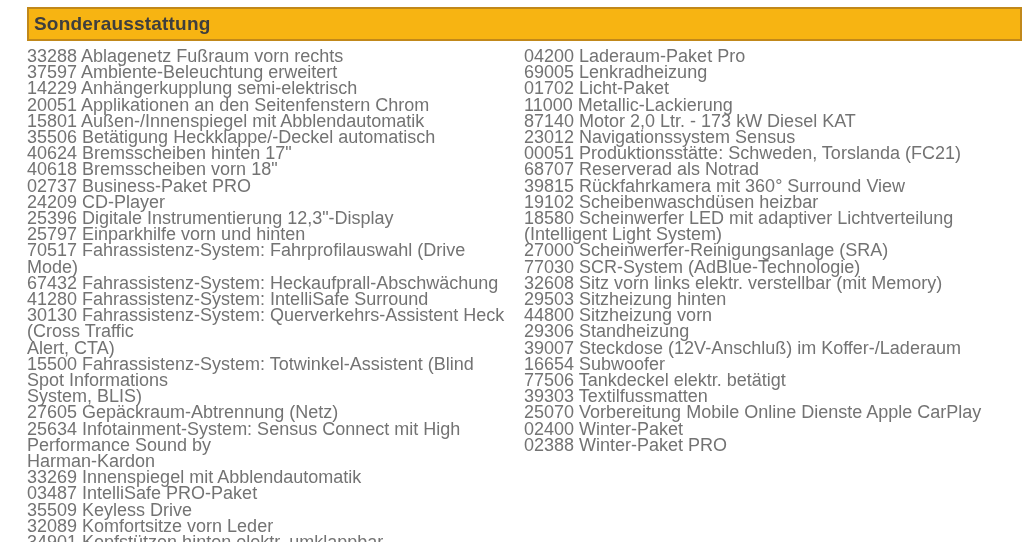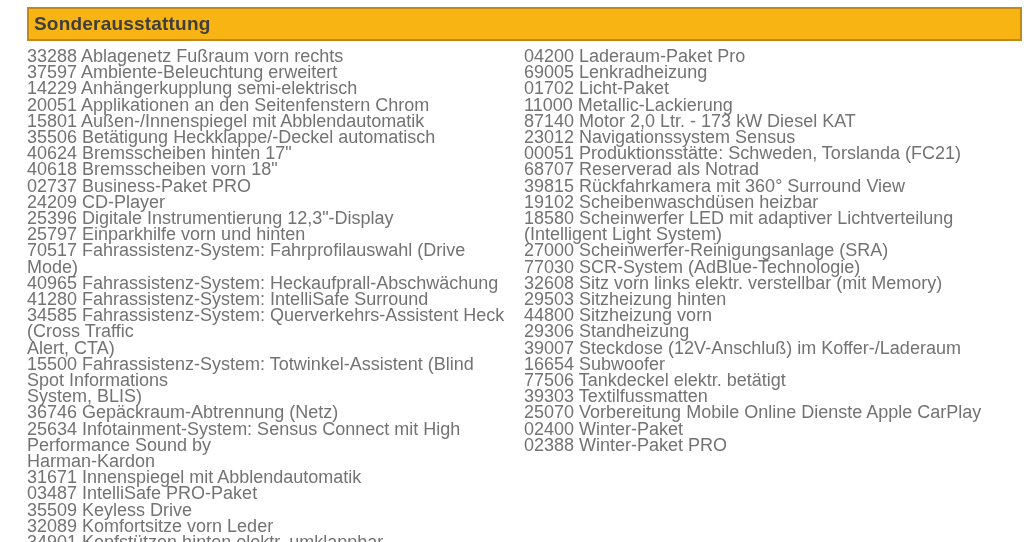--- a/index.html
+++ b/index.html
@@ -73,30 +73,30 @@
         <div class="item">20051 Applikationen an den Seitenfenstern Chrom</div>
         <div class="item">15801 Außen-/Innenspiegel mit Abblendautomatik</div>
         <div class="item">35506 Betätigung Heckklappe/-Deckel automatisch</div>
         <div class="item">40624 Bremsscheiben hinten 17"</div>
         <div class="item">40618 Bremsscheiben vorn 18"</div>
         <div class="item">02737 Business-Paket PRO</div>
         <div class="item">24209 CD-Player</div>
         <div class="item">25396 Digitale Instrumentierung 12,3"-Display</div>
         <div class="item">25797 Einparkhilfe vorn und hinten</div>
         <div class="item">70517 Fahrassistenz-System: Fahrprofilauswahl (Drive Mode)</div>
-        <div class="item">40965 Fahrassistenz-System: Heckaufprall-Abschwächung</div>
+        <div class="item">67432 Fahrassistenz-System: Heckaufprall-Abschwächung</div>
         <div class="item">41280 Fahrassistenz-System: IntelliSafe Surround</div>
-        <div class="item">34585 Fahrassistenz-System: Querverkehrs-Assistent Heck (Cross Traffic
+        <div class="item">30130 Fahrassistenz-System: Querverkehrs-Assistent Heck (Cross Traffic
 Alert, CTA)</div>
         <div class="item">15500 Fahrassistenz-System: Totwinkel-Assistent (Blind Spot Informations
 System, BLIS)</div>
-        <div class="item">36746 Gepäckraum-Abtrennung (Netz)</div>
+        <div class="item">27605 Gepäckraum-Abtrennung (Netz)</div>
         <div class="item">25634 Infotainment-System: Sensus Connect mit High Performance Sound by
 Harman-Kardon</div>
-        <div class="item">31671 Innenspiegel mit Abblendautomatik</div>
+        <div class="item">33269 Innenspiegel mit Abblendautomatik</div>
         <div class="item">03487 IntelliSafe PRO-Paket</div>
         <div class="item">35509 Keyless Drive</div>
         <div class="item">32089 Komfortsitze vorn Leder</div>
         <div class="item">34901 Kopfstützen hinten elektr. umklappbar</div>
       </div>
     <div class="col col-right" id="col-right">
         <div class="item">04200 Laderaum-Paket Pro</div>
         <div class="item">69005 Lenkradheizung</div>
         <div class="item">01702 Licht-Paket</div>
         <div class="item">11000 Metallic-Lackierung</div>

